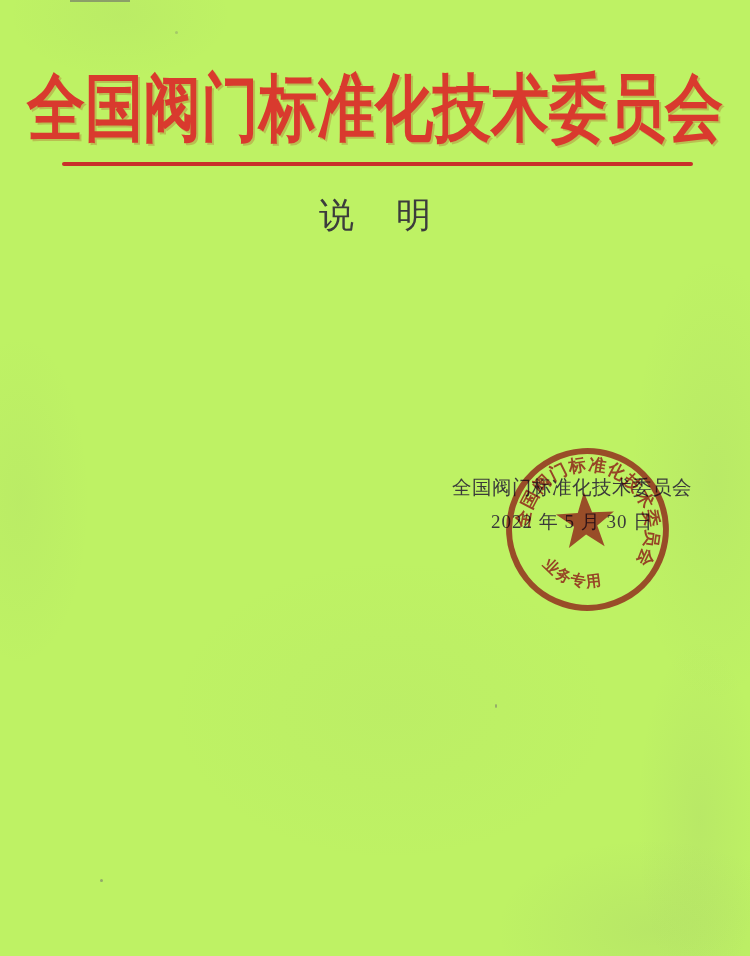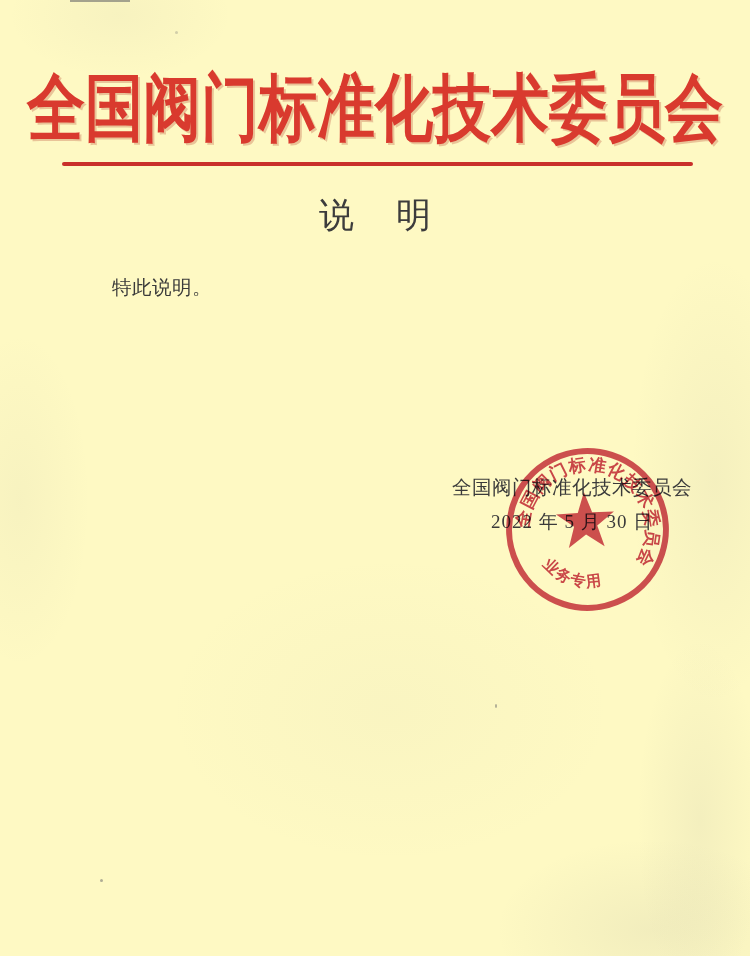--- a/index.html
+++ b/index.html
@@ -1,18 +1,18 @@
 <!DOCTYPE html>
 <html style="--title-red: #d93a2e; --rule-red: #c9302a; --stamp-red: #c63a50; --body-text: #3a3a3a; --heading-text: #3c3c3c;"><head>
 <meta charset="utf-8">
 <style>
   html,body { margin:0; padding:0; background:#e9e9e9; }
   .page {
     position:relative; width:750px; height:956px; margin:0 auto;
-    background:#fef9c3; overflow:hidden;
+    background:#bef264; overflow:hidden;
     font-family:"Liberation Serif","DejaVu Serif",serif;
   }
   .texture {
     position:absolute; inset:0; pointer-events:none;
     background:
       radial-gradient(ellipse 120px 320px at 715px 480px, rgba(120,120,130,0.07), transparent 70%),
       radial-gradient(ellipse 90px 260px at 700px 820px, rgba(120,120,130,0.08), transparent 70%),
       radial-gradient(ellipse 220px 130px at 650px 930px, rgba(120,120,130,0.09), transparent 70%),
       radial-gradient(ellipse 160px 90px at 120px 15px, rgba(120,120,130,0.05), transparent 70%),
       radial-gradient(ellipse 320px 220px at 390px 710px, rgba(140,140,145,0.04), transparent 70%),
@@ -71,21 +71,20 @@
 
   <h1 class="letterhead">全国阀门标准化技术委员会</h1>
   <div class="rule"></div>
 
   <div class="heading">
     <span>说</span>
     <span>明</span>
   </div>
 
   <div class="bodytext">
-    <p class="par closing">特此说明。</p>
   </div>
 
   <div class="sig">
     <div class="sig-org">全国阀门标准化技术委员会</div>
     <div class="sig-date">2022 年 5 月 30 日</div>
   </div>
 
   <svg class="stamp" viewBox="0 0 170 170" aria-hidden="true">
     <g transform="rotate(18 85 85)">
       <circle cx="85" cy="85" r="77" fill="none" stroke="currentColor" stroke-width="6" opacity="0.95"></circle>

